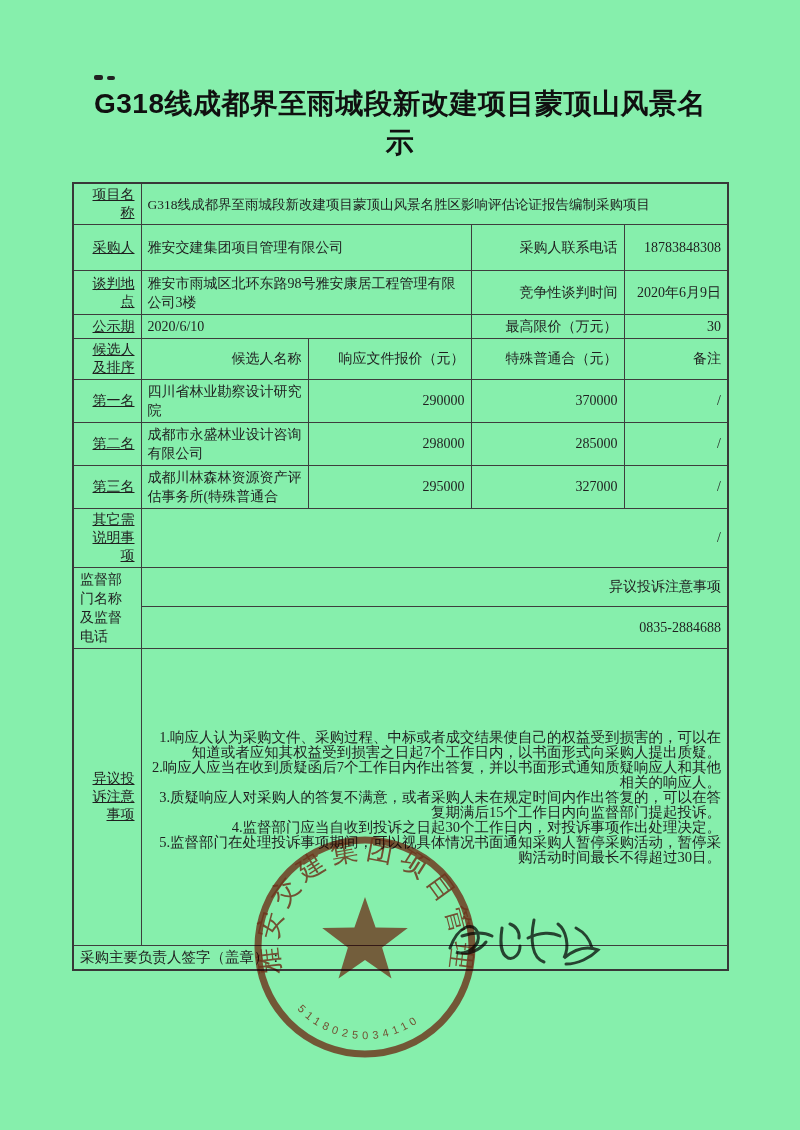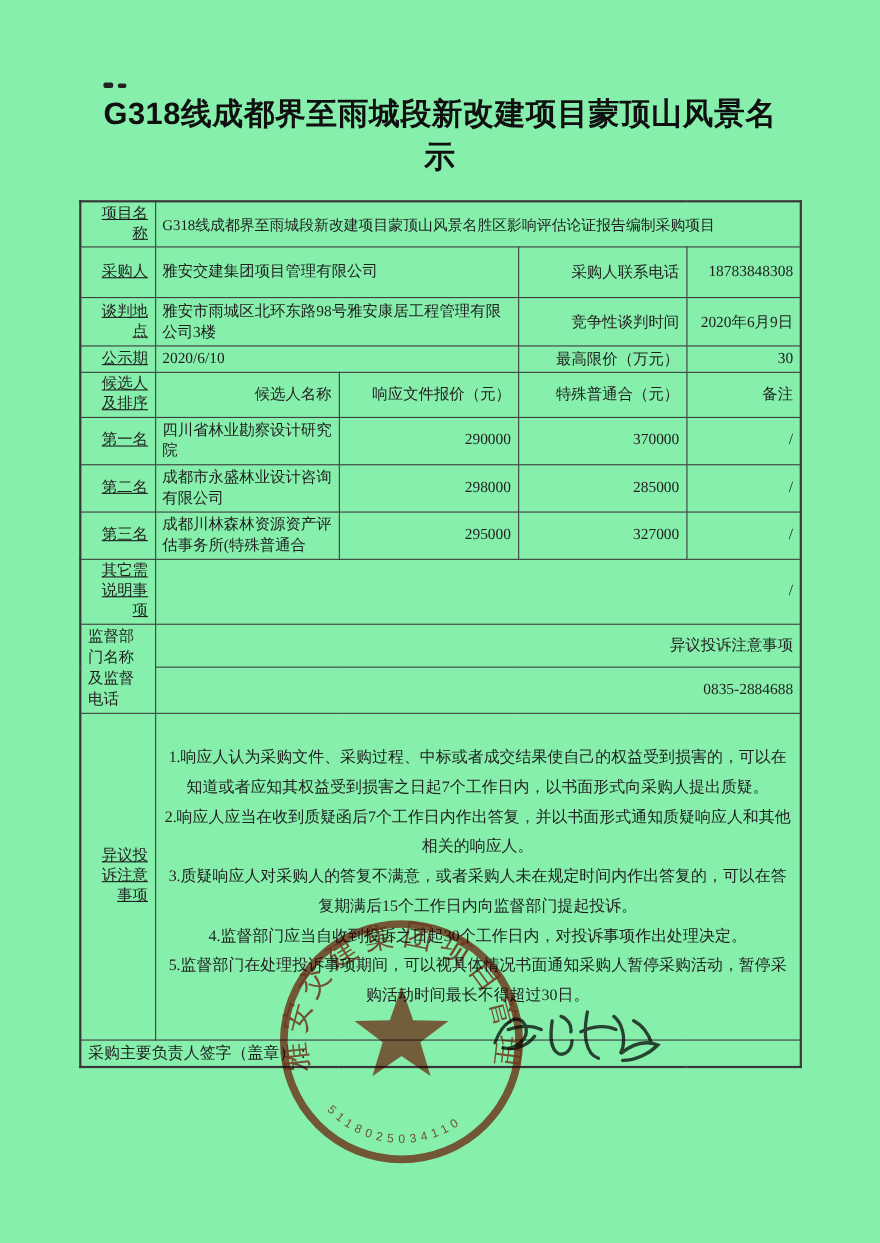--- a/index.html
+++ b/index.html
@@ -39,21 +39,21 @@
     padding:2px 6px;
     vertical-align:middle;
     overflow:hidden;
   }
   table.doc{border:2px solid #383838;}
   .lab{text-align:right;padding-left:5px;padding-right:4px;line-height:18px;text-decoration:underline;}
   .lab-ctr{text-align:left;padding-left:3px;padding-right:3px;line-height:19px;}
   .ctr{text-align:right;}
   .lft{text-align:left;line-height:19px;}
   .small{font-size:13.5px;}
-  .notice{line-height:27px;font-size:14.5px;text-align:center;}
+  .notice{line-height:15px;font-size:14.5px;text-align:right;}
   .notice div{margin:0;}
   .sigrow{text-align:left;padding-left:8px;font-size:14.5px;}
   .seal{
     position:absolute;left:248px;top:830px;width:234px;height:234px;
     mix-blend-mode:multiply;
     pointer-events:none;
   }
   .signature{
     position:absolute;left:440px;top:898px;width:180px;height:90px;
     mix-blend-mode:multiply;

